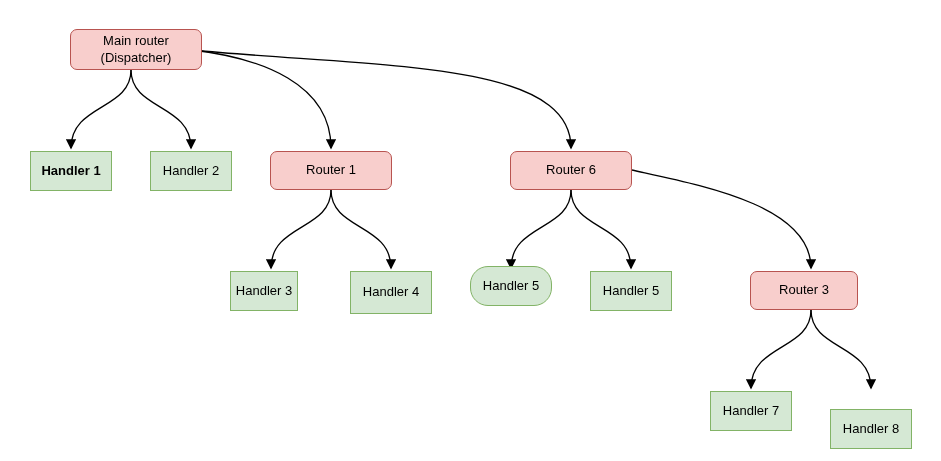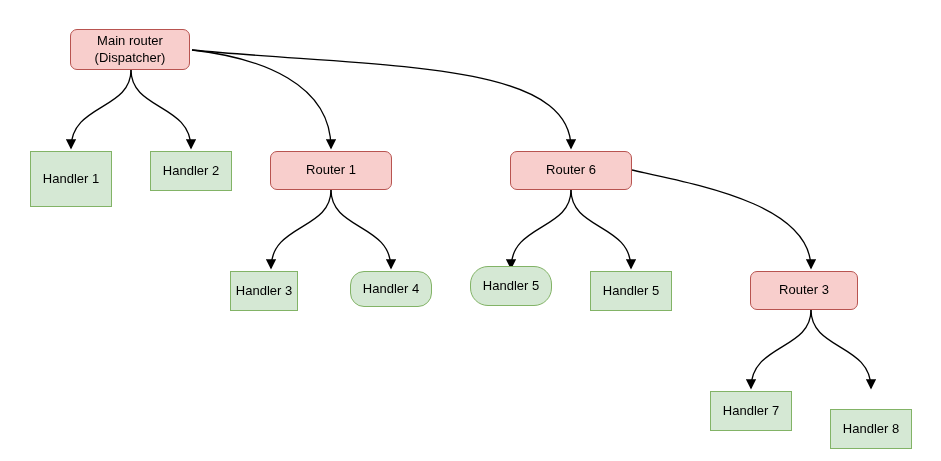--- a/index.html
+++ b/index.html
@@ -66,46 +66,46 @@
     <path class="edge" d="M 192 50 C 380 68 571 60 571 148" marker-end="url(#arrow)"></path>
     <path class="edge" d="M 331 190 C 331 230 271 224 271 268" marker-end="url(#arrow)"></path>
     <path class="edge" d="M 331 190 C 331 230 391 224 391 268" marker-end="url(#arrow)"></path>
     <path class="edge" d="M 571 190 C 571 230 511 224 511 268" marker-end="url(#arrow)"></path>
     <path class="edge" d="M 571 190 C 571 230 631 224 631 268" marker-end="url(#arrow)"></path>
     <path class="edge" d="M 632 170 C 700 185 811 205 811 268" marker-end="url(#arrow)"></path>
     <path class="edge" d="M 811 310 C 811 350 751 344 751 388" marker-end="url(#arrow)"></path>
     <path class="edge" d="M 811 310 C 811 350 871 344 871 388" marker-end="url(#arrow)"></path>
   </svg>
 
-  <div class="node router" style="left:70px; top:29px; width:120px; height:41px;">
+  <div class="node router" style="left:70px; top:29px; width:132px; height:41px;">
     <span>Main router
 (Dispatcher)</span>
   </div>
 
-  <div class="node handler" style="left:30px; top:151px; width:82px; height:56px;">
+  <div class="node handler" style="left:30px; top:151px; width:82px; height:40px;font-weight:bold;">
     <span>Handler 1</span>
   </div>
 
   <div class="node handler" style="left:150px; top:151px; width:82px; height:40px;">
     <span>Handler 2</span>
   </div>
 
   <div class="node router" style="left:270px; top:151px; width:122px; height:39px;">
     <span>Router 1</span>
   </div>
 
   <div class="node router" style="left:510px; top:151px; width:122px; height:39px;">
     <span>Router 6</span>
   </div>
 
   <div class="node handler" style="left:230px; top:271px; width:68px; height:40px;">
     <span>Handler 3</span>
   </div>
 
-  <div class="node handler" style="left:350px; top:271px; width:82px; height:36px;border-radius:14px;">
+  <div class="node handler" style="left:350px; top:271px; width:82px; height:43px;">
     <span>Handler 4</span>
   </div>
 
   <div class="node handler" style="left:470px; top:266px; width:82px; height:40px;border-radius:18px;">
     <span>Handler 5</span>
   </div>
 
   <div class="node handler" style="left:590px; top:271px; width:82px; height:40px;">
     <span>Handler 5</span>
   </div>

